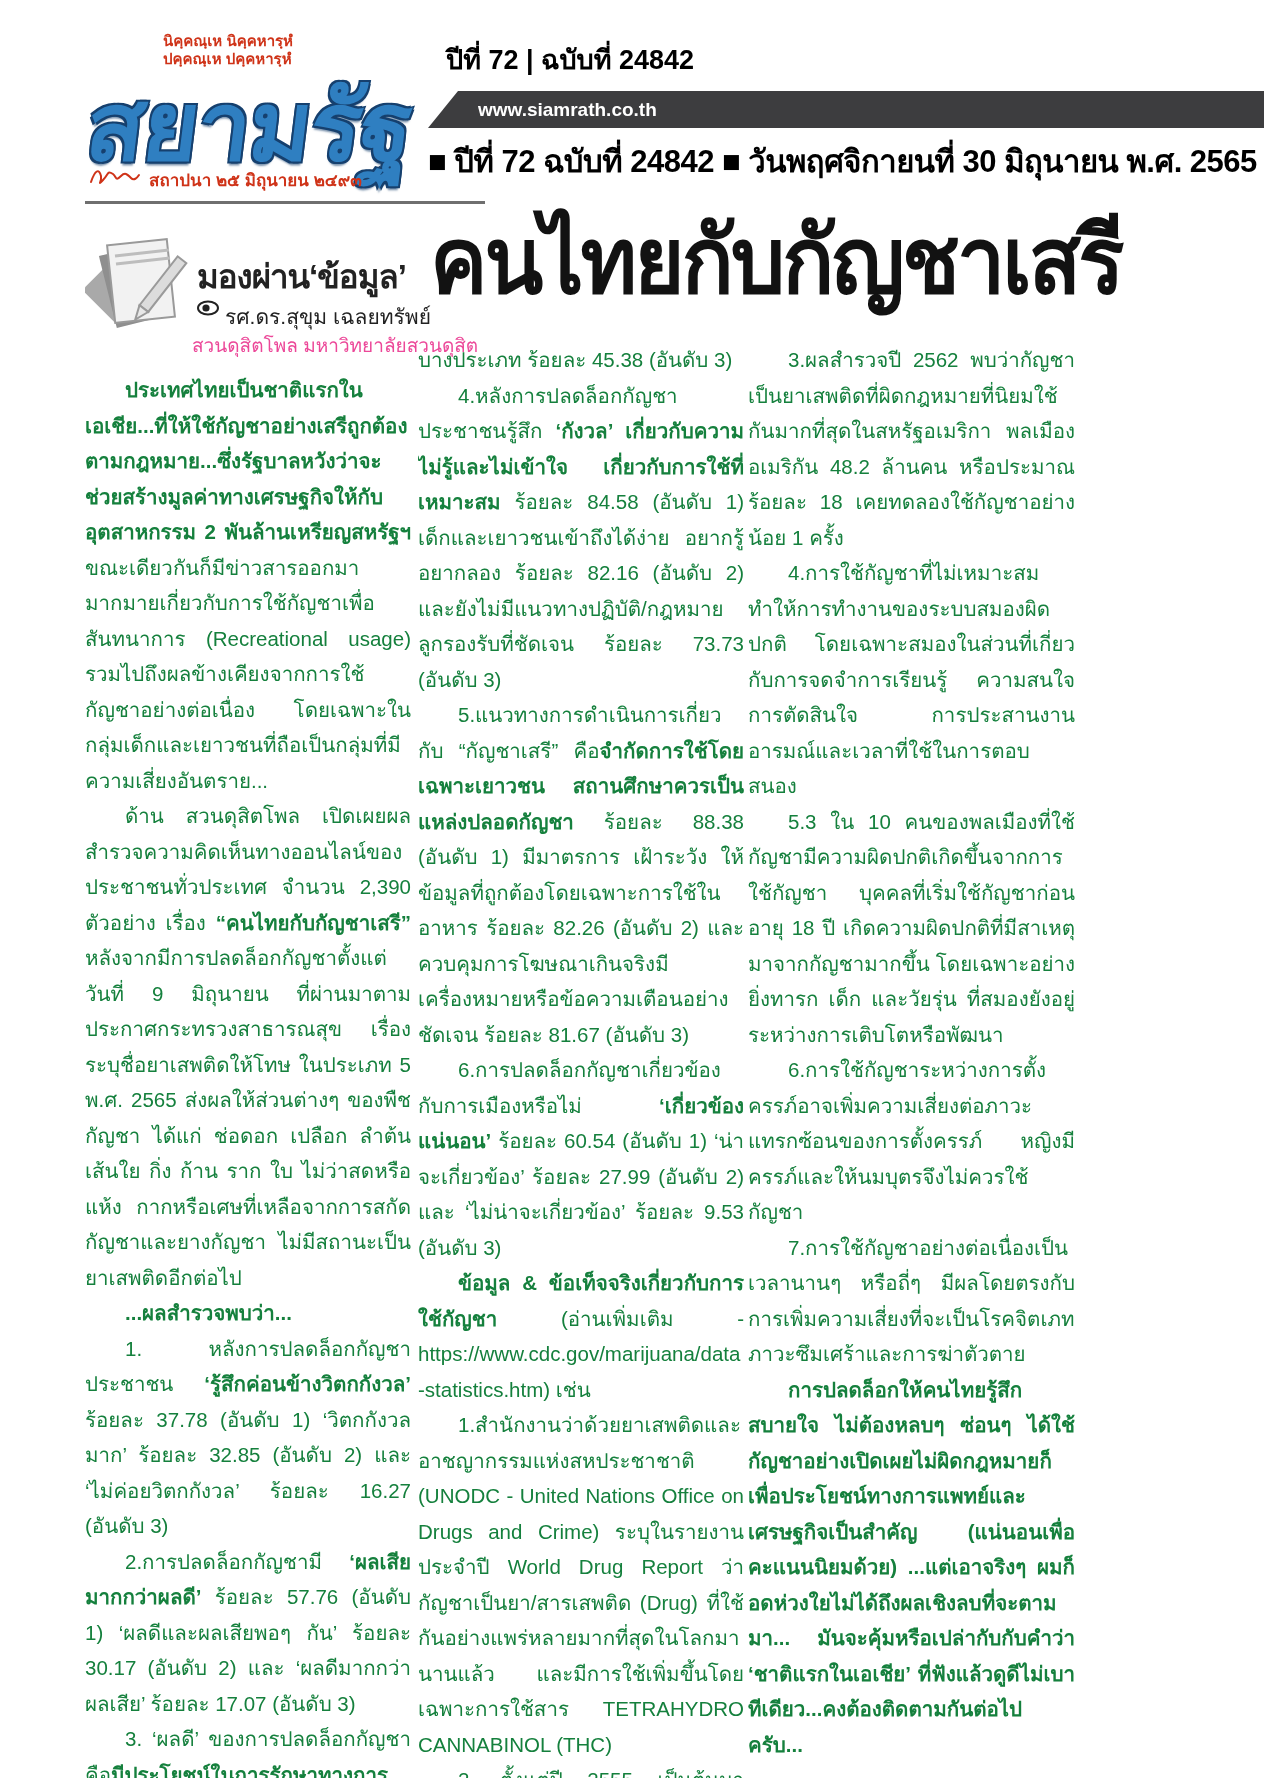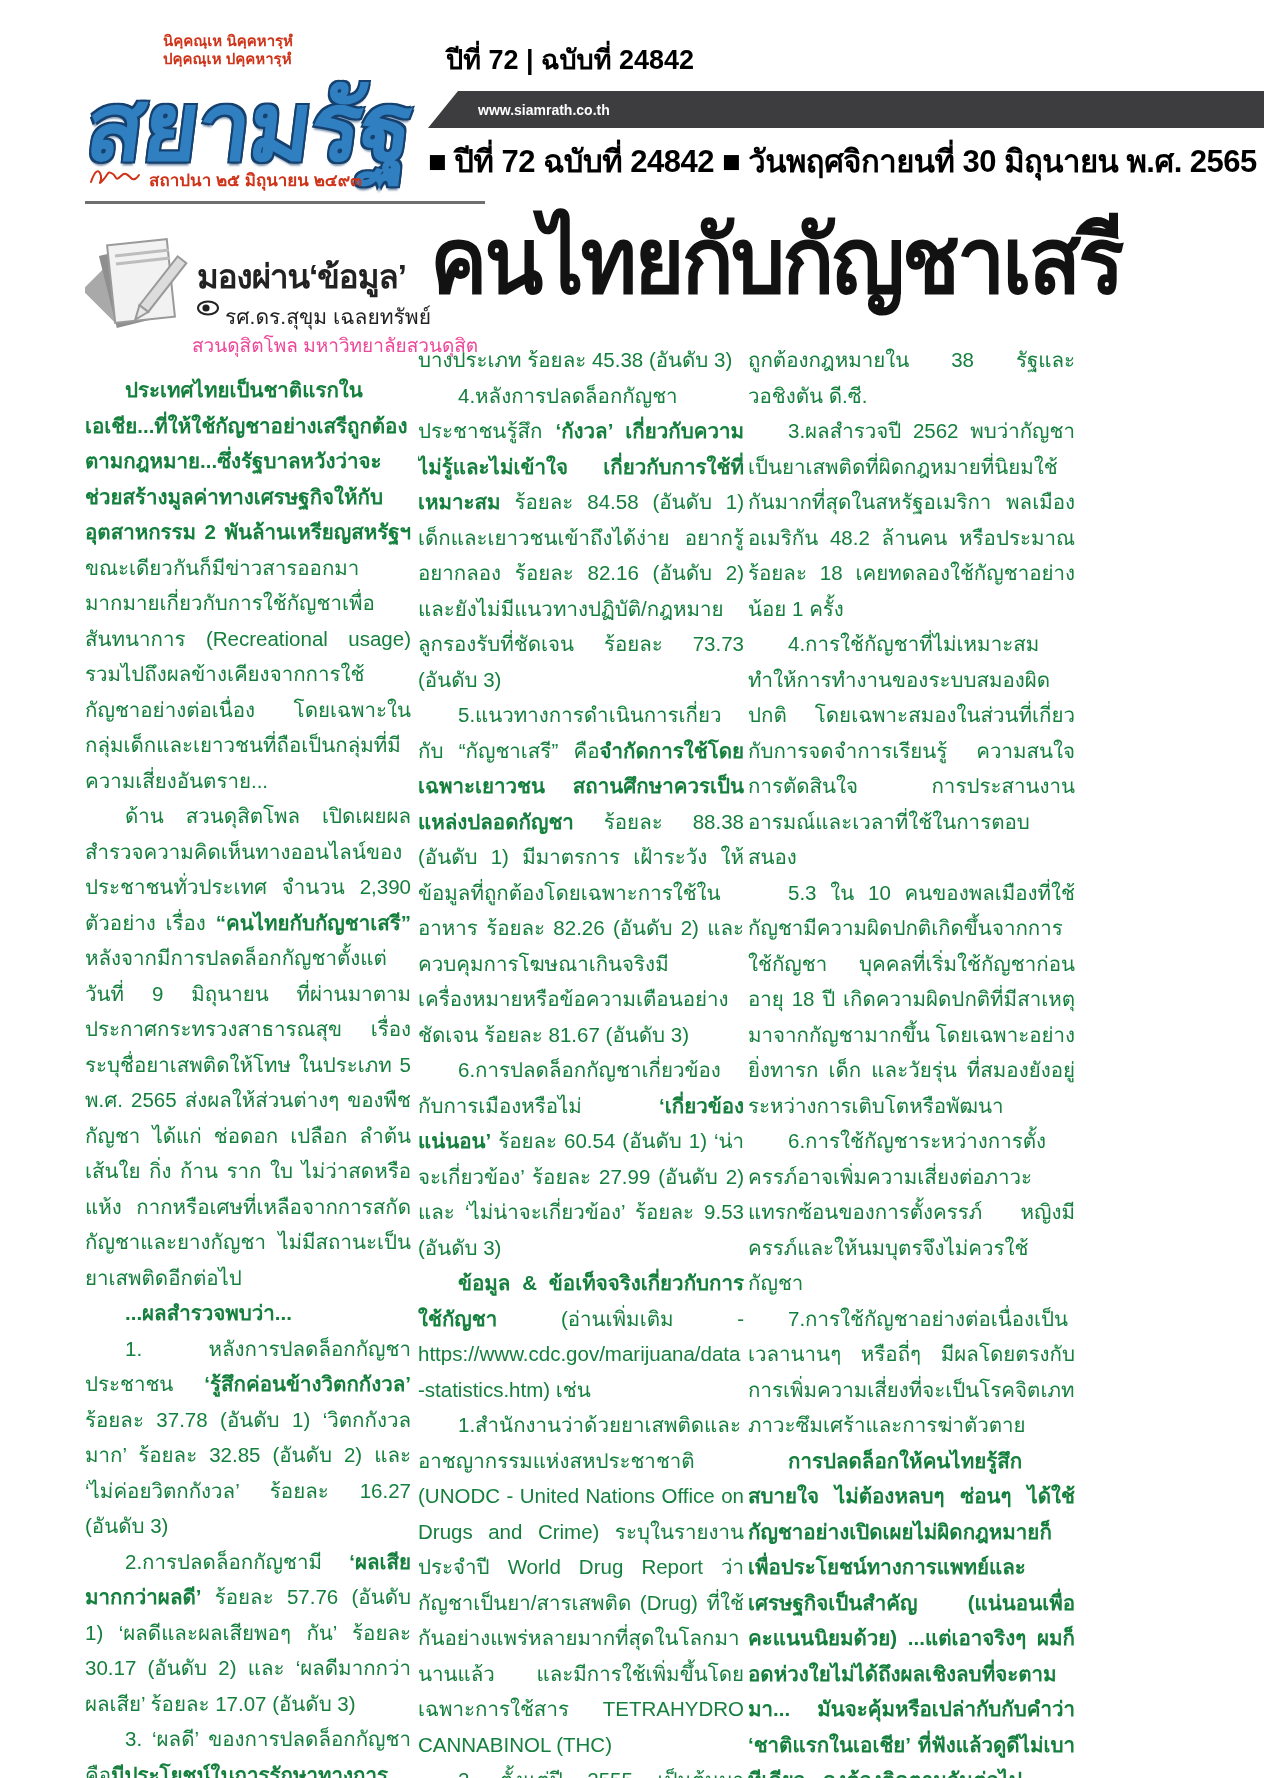--- a/index.html
+++ b/index.html
@@ -35,21 +35,21 @@
     position:absolute; left:85px; top:201px; width:400px; height:3px; background:#6f6f6f;
   }
   
   .issue-block { position:absolute; left:428px; top:38px; width:836px; }
   .issue-line { font-size:27px; font-weight:800; color:#000; padding-left:18px; }
   .site-banner {
     margin-top:10px; height:37px; width:836px; background:#3d3d3f;
     clip-path:polygon(30px 0, 100% 0, 100% 100%, 0 100%);
     display:flex; align-items:center;
   }
-  .site-banner span { color:#fff; font-size:14px; font-weight:bold; padding-left:50px; }
+  .site-banner span { color:#fff; font-size:19px; font-weight:bold; padding-left:50px; }
   .date-line { margin-top:8px; font-size:31px; font-weight:800; color:#000; letter-spacing:-0.5px; }
   
   .col-header { position:absolute; left:85px; top:218px; width:340px; }
   .col-header-icon { position:absolute; left:0; top:8px; }
   .col-title {
     position:absolute; left:112px; top:32px;
     font-size:33px; font-weight:bold; color:#222; letter-spacing:-1px;
   }
   .byline {
     position:absolute; left:112px; top:82px; width:240px;
@@ -146,20 +146,19 @@
 <div class="col col-mid">
     <p class="para noindent"><span>บางประเภท ร้อยละ 45.38 (อันดับ 3)</span></p>
     <p class="para"><span>4.หลังการปลดล็อกกัญชาประชาชนรู้สึก </span><span class="b">‘กังวล’ เกี่ยวกับความไม่รู้และไม่เข้าใจ เกี่ยวกับการใช้ที่เหมาะสม</span><span> ร้อยละ 84.58 (อันดับ 1) เด็กและเยาวชนเข้าถึงได้ง่าย อยากรู้อยากลอง ร้อยละ 82.16 (อันดับ 2) และยังไม่มีแนวทางปฏิบัติ/กฎหมายลูกรองรับที่ชัดเจน ร้อยละ 73.73 (อันดับ 3)</span></p>
     <p class="para"><span>5.แนวทางการดำเนินการเกี่ยวกับ “กัญชาเสรี” คือ</span><span class="b">จำกัดการใช้โดยเฉพาะเยาวชน สถานศึกษาควรเป็นแหล่งปลอดกัญชา</span><span> ร้อยละ 88.38 (อันดับ 1) มีมาตรการ เฝ้าระวัง ให้ข้อมูลที่ถูกต้องโดยเฉพาะการใช้ในอาหาร ร้อยละ 82.26 (อันดับ 2) และควบคุมการโฆษณาเกินจริงมีเครื่องหมายหรือข้อความเตือนอย่างชัดเจน ร้อยละ 81.67 (อันดับ 3)</span></p>
     <p class="para"><span>6.การปลดล็อกกัญชาเกี่ยวข้องกับการเมืองหรือไม่ </span><span class="b">‘เกี่ยวข้องแน่นอน’</span><span> ร้อยละ 60.54 (อันดับ 1) ‘น่าจะเกี่ยวข้อง’ ร้อยละ 27.99 (อันดับ 2) และ ‘ไม่น่าจะเกี่ยวข้อง’ ร้อยละ 9.53 (อันดับ 3)</span></p>
     <p class="para"><span class="b">ข้อมูล &amp; ข้อเท็จจริงเกี่ยวกับการใช้กัญชา</span><span> (อ่านเพิ่มเติม - https://www.cdc.gov/marijuana/data-statistics.htm) เช่น</span></p>
     <p class="para"><span>1.สำนักงานว่าด้วยยาเสพติดและอาชญากรรมแห่งสหประชาชาติ (UNODC - United Nations Office on Drugs and Crime) ระบุในรายงานประจำปี World Drug Report ว่า กัญชาเป็นยา/สารเสพติด (Drug) ที่ใช้กันอย่างแพร่หลายมากที่สุดในโลกมานานแล้ว และมีการใช้เพิ่มขึ้นโดยเฉพาะการใช้สาร TETRAHYDRO CANNABINOL (THC)</span></p>
     <p class="para"><span>2. ตั้งแต่ปี 2555 เป็นต้นมา ประเทศสหรัฐอเมริกาให้ใช้กัญชาเพื่อสันทนาการโดยถูกต้องตามกฎหมายสำหรับผู้ใหญ่ที่มีอายุ 21 ปีขึ้นไป ใน 19 รัฐและวอชิงตัน ดี.ซี. และให้ใช้กัญชาทางการแพทย์ที่</span></p>
   </div>
 <div class="col col-right">
-    <p class="para noindent"><span>ถูกต้องกฎหมายใน 38 รัฐและวอชิงตัน ดี.ซี.</span></p>
     <p class="para"><span>3.ผลสำรวจปี 2562 พบว่ากัญชาเป็นยาเสพติดที่ผิดกฎหมายที่นิยมใช้กันมากที่สุดในสหรัฐอเมริกา พลเมืองอเมริกัน 48.2 ล้านคน หรือประมาณร้อยละ 18 เคยทดลองใช้กัญชาอย่างน้อย 1 ครั้ง</span></p>
     <p class="para"><span>4.การใช้กัญชาที่ไม่เหมาะสมทำให้การทำงานของระบบสมองผิดปกติ โดยเฉพาะสมองในส่วนที่เกี่ยวกับการจดจำการเรียนรู้ ความสนใจการตัดสินใจ การประสานงาน อารมณ์และเวลาที่ใช้ในการตอบสนอง</span></p>
     <p class="para"><span>5.3 ใน 10 คนของพลเมืองที่ใช้กัญชามีความผิดปกติเกิดขึ้นจากการใช้กัญชา บุคคลที่เริ่มใช้กัญชาก่อนอายุ 18 ปี เกิดความผิดปกติที่มีสาเหตุมาจากกัญชามากขึ้น โดยเฉพาะอย่างยิ่งทารก เด็ก และวัยรุ่น ที่สมองยังอยู่ระหว่างการเติบโตหรือพัฒนา</span></p>
     <p class="para"><span>6.การใช้กัญชาระหว่างการตั้งครรภ์อาจเพิ่มความเสี่ยงต่อภาวะแทรกซ้อนของการตั้งครรภ์ หญิงมีครรภ์และให้นมบุตรจึงไม่ควรใช้กัญชา</span></p>
     <p class="para"><span>7.การใช้กัญชาอย่างต่อเนื่องเป็นเวลานานๆ หรือถี่ๆ มีผลโดยตรงกับการเพิ่มความเสี่ยงที่จะเป็นโรคจิตเภท ภาวะซึมเศร้าและการฆ่าตัวตาย</span></p>
     <p class="para"><span class="b">การปลดล็อกให้คนไทยรู้สึกสบายใจ ไม่ต้องหลบๆ ซ่อนๆ ได้ใช้กัญชาอย่างเปิดเผยไม่ผิดกฎหมายก็เพื่อประโยชน์ทางการแพทย์และเศรษฐกิจเป็นสำคัญ (แน่นอนเพื่อคะแนนนิยมด้วย) ...แต่เอาจริงๆ ผมก็อดห่วงใยไม่ได้ถึงผลเชิงลบที่จะตามมา... มันจะคุ้มหรือเปล่ากับกับคำว่า ‘ชาติแรกในเอเชีย’ ที่ฟังแล้วดูดีไม่เบาทีเดียว...คงต้องติดตามกันต่อไปครับ...</span></p>
   </div>
 
 </body></html>

